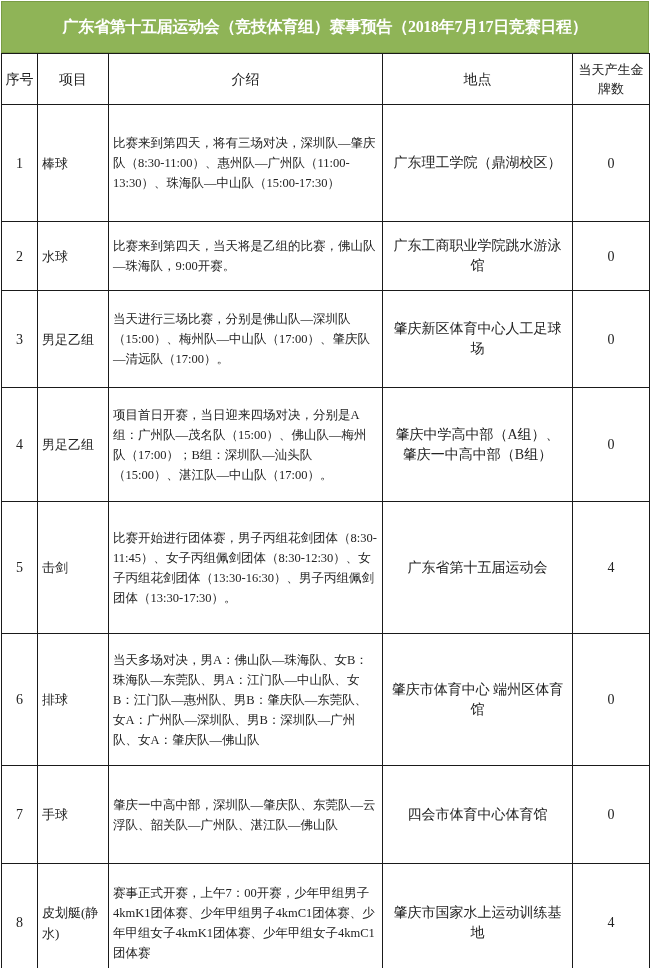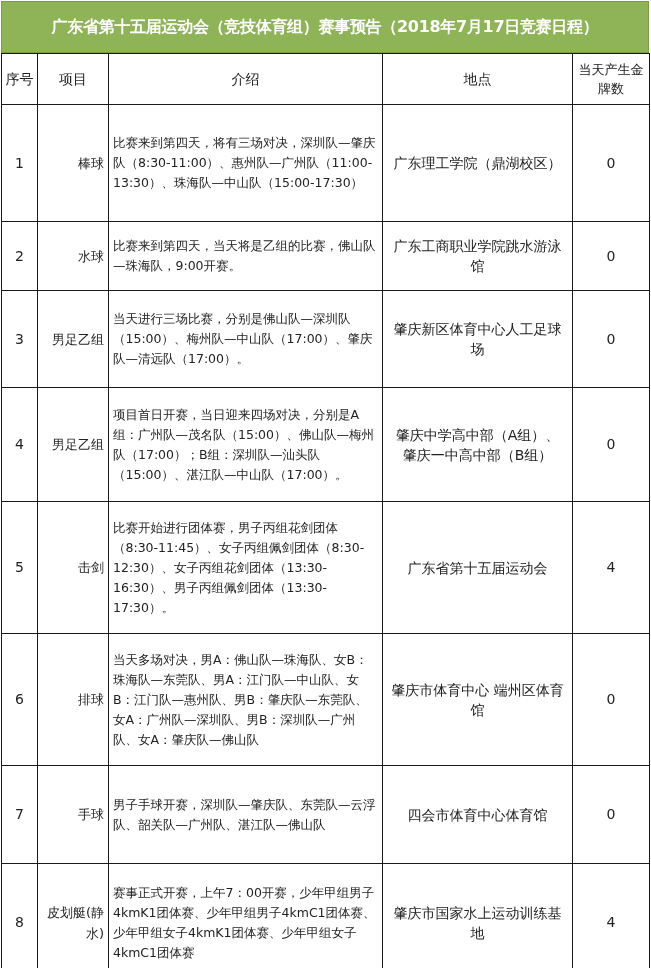--- a/index.html
+++ b/index.html
@@ -1,34 +1,34 @@
 <!DOCTYPE html>
 <html><head>
 <meta charset="utf-8">
 <style>
   html, body { margin: 0; padding: 0; background: #ffffff; }
   body { width: 651px; height: 968px; overflow: hidden; font-family: "DejaVu Sans", "Liberation Sans", sans-serif; color: #222; }
-  .wrap { position: relative; width: 651px; height: 764px; }
+  .wrap { position: relative; width: 651px; height: 764px; font-family: Liberation Serif, serif; }
   .title {
     position: absolute; left: 1px; top: 1px; width: 648px; height: 52px;
     background: #8fb457; border: 1px solid #7a9c45; box-sizing: border-box;
     color: #ffffff; font-weight: bold; font-size: 16px; line-height: 50px;
     text-align: center; white-space: nowrap; letter-spacing: -0.3px;
   }
   table {
     position: absolute; left: 1px; top: 53px; width: 648px;
     border-collapse: collapse; table-layout: fixed;
   }
   td, th {
     border: 1px solid #1a1a1a; font-size: 13px; line-height: 21px;
     font-weight: normal; padding: 0 4px; vertical-align: middle;
   }
   th { text-align: center; height: 44px; font-size: 14px; }
   th.medal { font-size: 13px; line-height: 19px; padding: 3px 2px; }
-  td.c { text-align: right; margin-left: 34px; }
+  td.c { text-align: left; margin-left: 34px; }
   td.num { text-align: center; font-size: 14px; }
   td.desc { text-align: left; padding: 14px 4px; font-size: 12.5px; line-height: 20px; }
   td.venue { text-align: center; font-size: 14px; line-height: 20px; padding: 0 6px; }
   td.medals { text-align: center; font-size: 14px; }
 </style>
 </head>
 <body>
 
 <div class="wrap">
   <div class="title">广东省第十五届运动会（竞技体育组）赛事预告（2018年7月17日竞赛日程）</div>
@@ -89,21 +89,21 @@
       <tr style="height:132px;">
         <td class="num">6</td>
         <td class="c">排球</td>
         <td class="desc">当天多场对决，男A：佛山队—珠海队、女B：珠海队—东莞队、男A：江门队—中山队、女B：江门队—惠州队、男B：肇庆队—东莞队、女A：广州队—深圳队、男B：深圳队—广州队、女A：肇庆队—佛山队</td>
         <td class="venue">肇庆市体育中心 端州区体育馆</td>
         <td class="medals">0</td>
       </tr>
       <tr style="height:98px;">
         <td class="num">7</td>
         <td class="c">手球</td>
-        <td class="desc">男子手球开赛，深圳队—肇庆队、东莞队—云浮队、韶关队—广州队、湛江队—佛山队</td>
+        <td class="desc">肇庆一中高中部，深圳队—肇庆队、东莞队—云浮队、韶关队—广州队、湛江队—佛山队</td>
         <td class="venue">四会市体育中心体育馆</td>
         <td class="medals">0</td>
       </tr>
       <tr style="height:118px;">
         <td class="num">8</td>
         <td class="c">皮划艇(静水)</td>
         <td class="desc">赛事正式开赛，上午7：00开赛，少年甲组男子4kmK1团体赛、少年甲组男子4kmC1团体赛、少年甲组女子4kmK1团体赛、少年甲组女子4kmC1团体赛</td>
         <td class="venue">肇庆市国家水上运动训练基地</td>
         <td class="medals">4</td>
       </tr>

